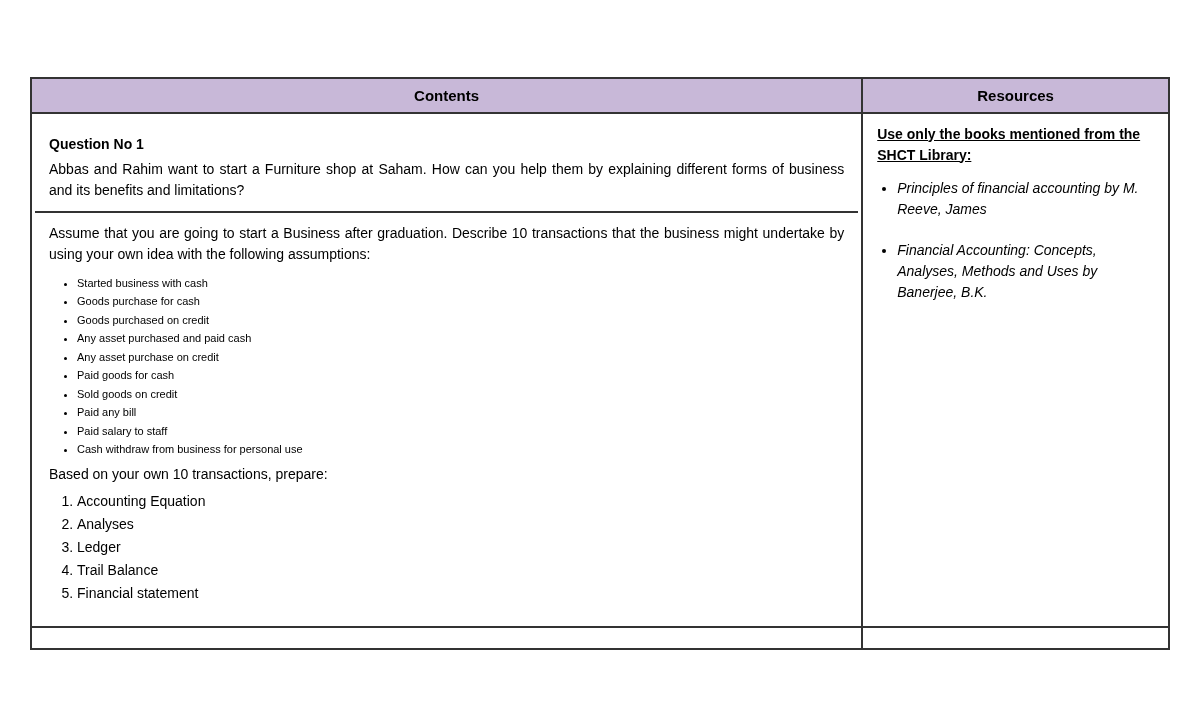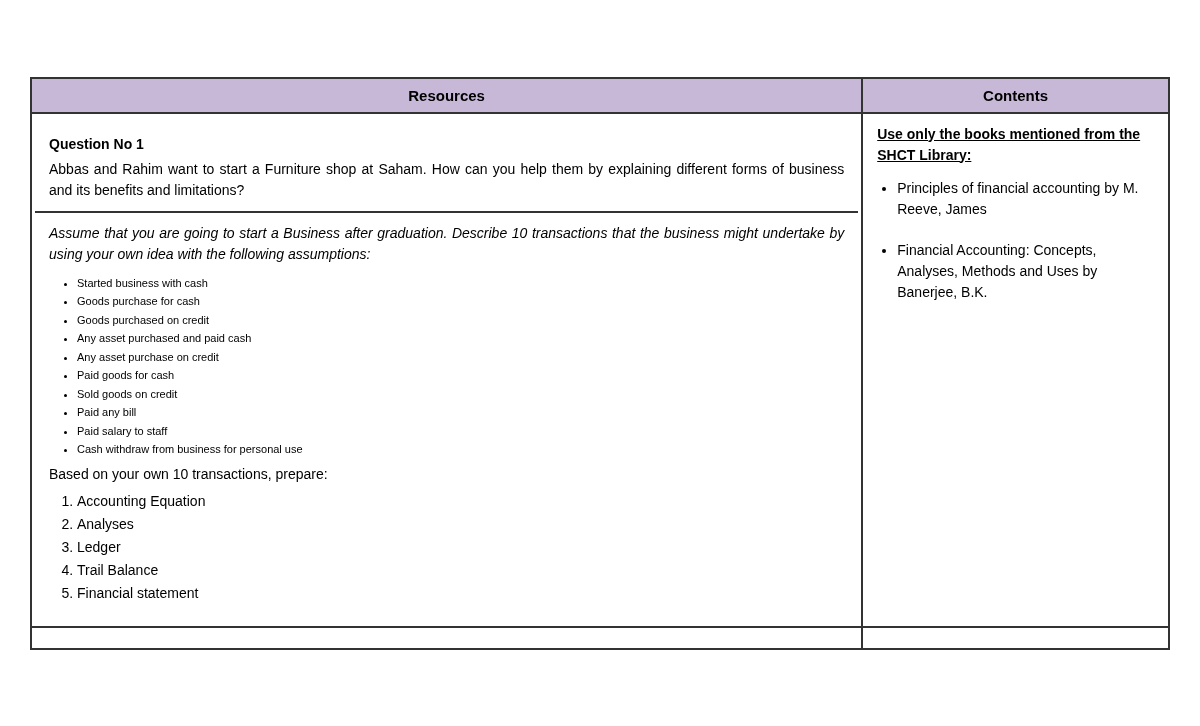--- a/index.html
+++ b/index.html
@@ -113,20 +113,21 @@
 
     .resource-list {
       list-style-type: disc;
       padding-left: 20px;
     }
 
     .resource-list li {
       font-size: 14px;
       margin-bottom: 20px;
       line-height: 1.5;
+      font-style: italic;
     }
 
     .bottom-row {
       display: grid;
       grid-template-columns: 3fr 1.1fr;
       border-top: 2px solid #333;
     }
 
     .bottom-cell {
       padding: 8px 14px;
@@ -136,36 +137,35 @@
 
     .bottom-cell:last-child {
       border-right: none;
     }
 
     .q2-intro {
       font-size: 14px;
       line-height: 1.5;
       text-align: justify;
       margin-bottom: 10px;
-      font-style: italic;
     }
 
     .based-on {
       font-size: 14px;
       margin-top: 6px;
     }
   </style>
 </head>
 <body>
 
 <div class="table-wrapper">
 
   <div class="table-header">
+    <div class="header-cell">Contents</div>
     <div class="header-cell">Resources</div>
-    <div class="header-cell">Contents</div>
   </div>
 
   <div class="table-body">
 
     <div class="content-cell">
 
       <div class="question-block">
         <div class="question-title">Question No 1</div>
         <div class="question-text">Abbas and Rahim want to start a Furniture shop at Saham. How can you help them by explaining different forms of business and its benefits and limitations?</div>
       </div>

